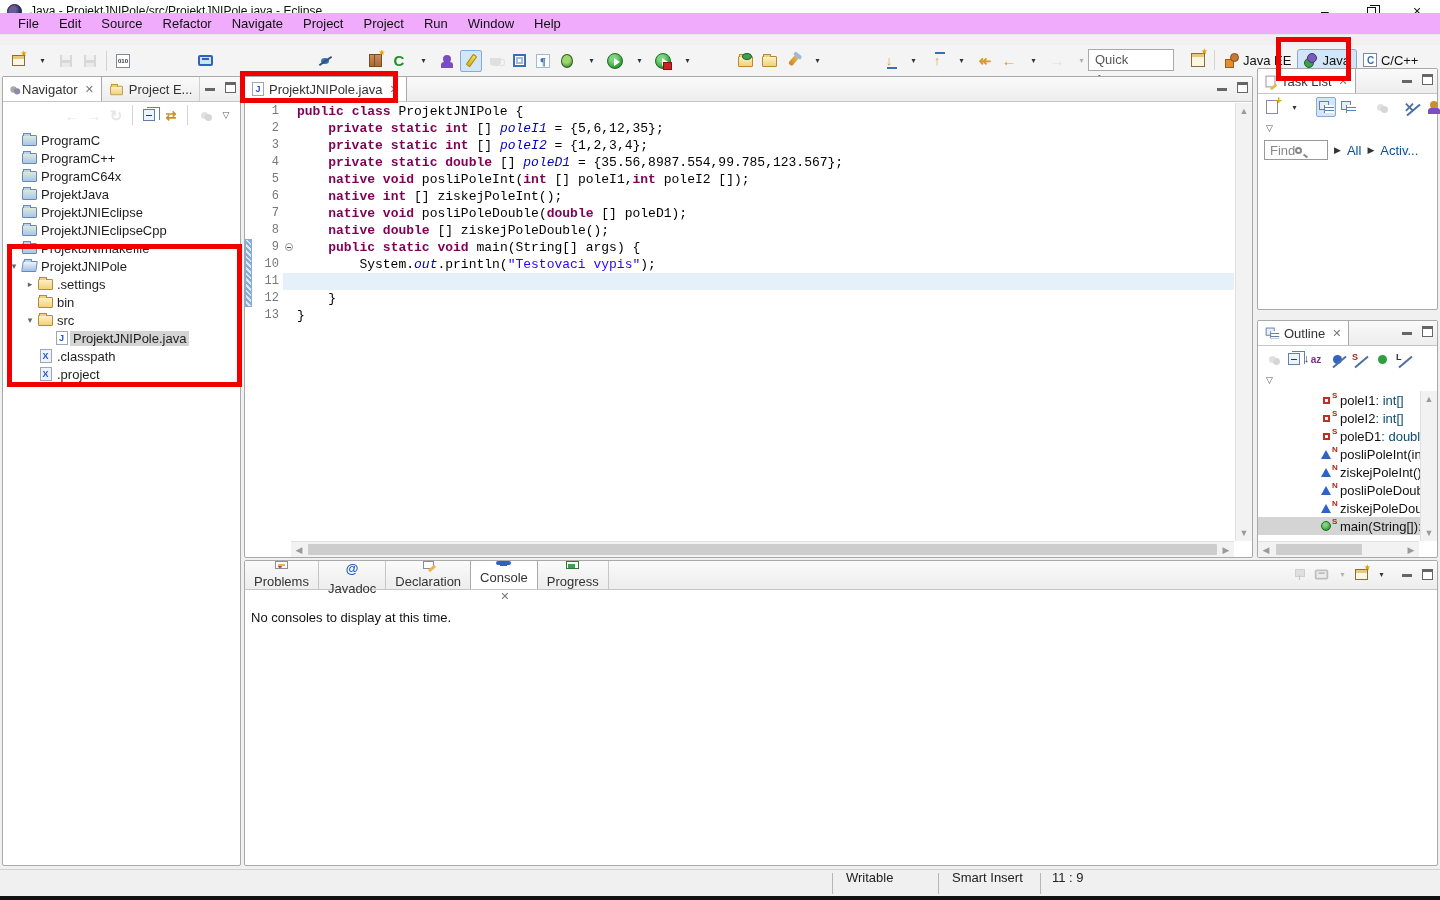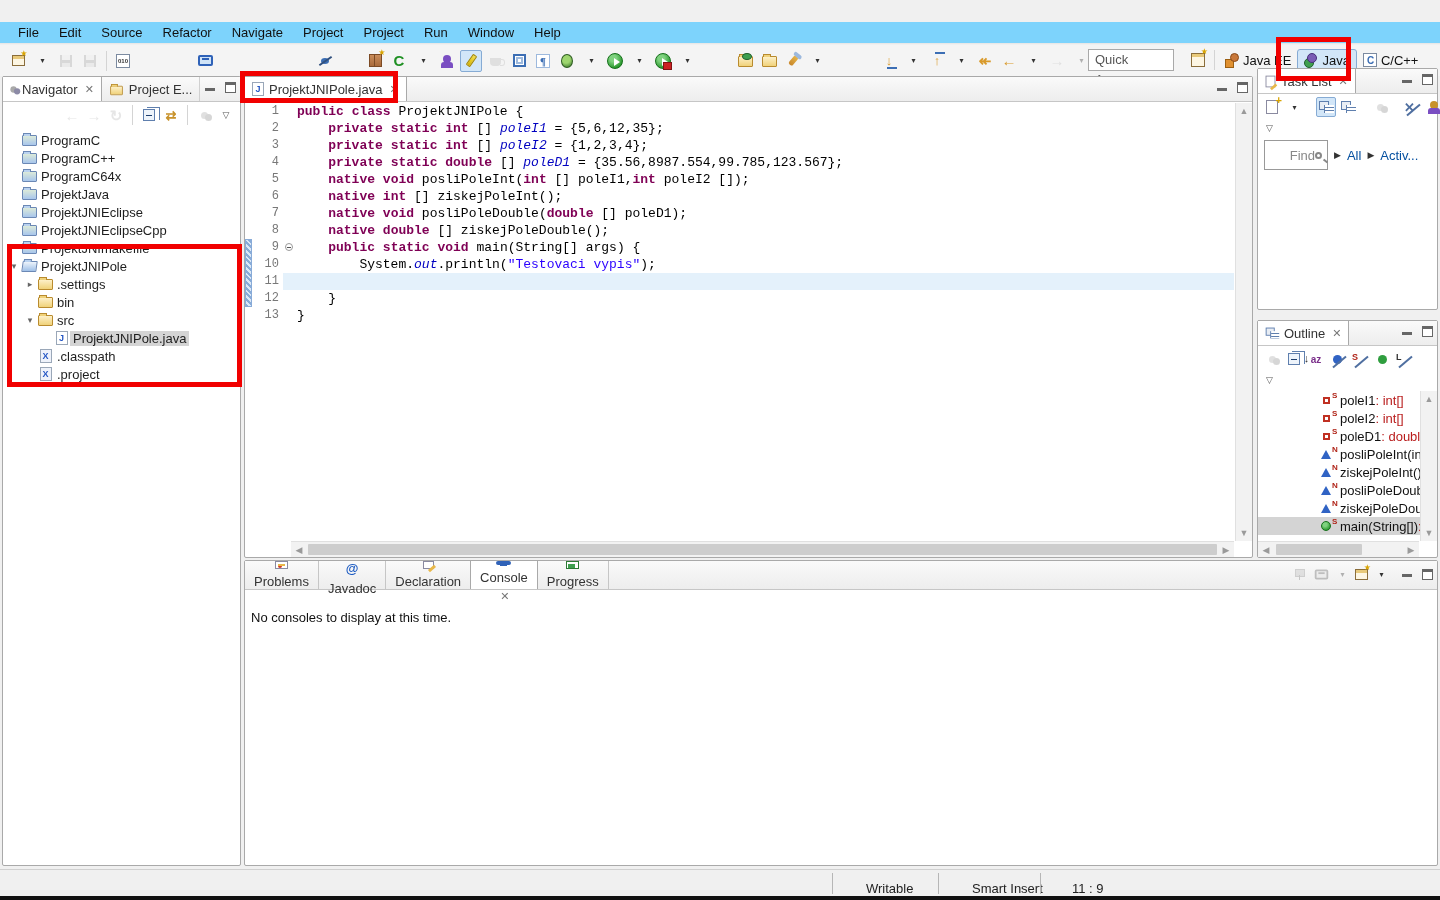--- a/index.html
+++ b/index.html
@@ -10,21 +10,21 @@
   
   .titlebar { position:absolute; left:0; top:0; width:1440px; height:22px; background:#fff; display:flex; align-items:center; }
   .eclipse-logo { width:15px; height:15px; border-radius:50%; background:radial-gradient(circle at 35% 35%, #6c5b95 0 30%, #2c2255 70%); margin:0 8px 0 7px; border:1px solid #1a1440; }
   .title-text { font-size:12px; color:#111; }
   .win-controls { position:absolute; right:0; top:0; height:22px; display:flex; }
   .win-btn { width:46px; height:22px; display:flex; align-items:center; justify-content:center; font-size:14px; color:#111; }
   .ic-restore { width:9px; height:9px; border:1px solid #111; position:relative; background:#fff; }
   .ic-restore::before { content:""; position:absolute; left:2px; top:-3px; width:9px; height:9px; border:1px solid #111; border-left:none; border-bottom:none; }
 
   
-  .menubar { position:absolute; left:0; top:22px; width:1440px; height:22px; background:#7dd3fc; display:flex; align-items:center; padding-left:8px; border-bottom:1px solid #e8e8e8; }
+  .menubar { position:absolute; left:0; top:13px; width:1440px; height:22px; background:#f0abfc; display:flex; align-items:center; padding-left:8px; border-bottom:1px solid #e8e8e8; }
   .menu-item { padding:2px 10px; font-size:13px; color:#111; }
 
   
   .toolbar { position:absolute; left:0; top:45px; width:1440px; height:31px; background:#f4f4f4; display:flex; align-items:center; }
   .tb-group { display:flex; align-items:center; height:24px; }
   .tb-sep { width:1px; height:20px; background:#d4d4d4; margin:0 4px; }
   .tb-btn { min-width:22px; height:22px; display:flex; align-items:center; justify-content:center; border-radius:2px; margin:0 1px; position:relative; }
   .tb-btn.active { background:#d2e6f8; border:1px solid #86abd4; }
   .dd { font-size:8px; color:#333; margin-left:1px; width:9px; text-align:center; }
   .dis { opacity:.35; filter:grayscale(1); }
@@ -137,42 +137,42 @@
   #range-hatch { position:absolute; left:0; width:7px; background:repeating-linear-gradient(45deg,#88abd8 0 2px,#dbe8f6 2px 4px); border:1px solid #88abd8; }
 
   
   .sb-v { position:absolute; right:0; top:26px; bottom:16px; width:17px; background:#f2f2f2; border-left:1px solid #e0e0e0; }
   .sb-h { position:absolute; left:46px; right:18px; bottom:0; height:16px; background:#f2f2f2; border-top:1px solid #e0e0e0; }
   .sb-btn { position:absolute; width:16px; height:16px; color:#9a9a9a; font-size:9px; text-align:center; line-height:16px; }
   .sb-thumb { position:absolute; background:#cdcdcd; border-radius:1px; }
 
   
   .find-row { display:flex; align-items:center; gap:6px; padding:4px 6px; }
-  .find-box { width:64px; height:30px; border:1px solid #999; background:#fff; display:flex; align-items:center; justify-content:flex-end; padding:0 5px; color:#888; }
+  .find-box { width:64px; height:20px; border:1px solid #999; background:#fff; display:flex; align-items:center; justify-content:flex-start; padding:0 5px; color:#888; }
   .mag { width:7px; height:7px; border:2px solid #888; border-radius:50%; position:relative; flex:none; }
   .mag::after { content:""; position:absolute; left:6px; top:6px; width:5px; height:2px; background:#888; transform:rotate(40deg); }
   .tl-link { color:#0550a0; }
   .tri { color:#333; font-size:9px; }
   .note-new { width:12px; height:14px; background:#fff; border:1px solid #8a8aa0; position:relative; }
   .note-new::after { content:"+"; position:absolute; right:-5px; top:-7px; color:#d9a400; font-weight:bold; font-size:11px; }
   .cat-icon { position:relative; width:14px; height:14px; }
   .cat-icon::before { content:""; position:absolute; left:0; top:1px; width:8px; height:7px; background:#e8edf4; border:1px solid #5f7fae; }
   .cat-icon::after { content:""; position:absolute; left:5px; top:5px; width:9px; height:8px; background:repeating-linear-gradient(#fff 0 2px,#5f7fae 2px 3px); border-left:1px solid #5f7fae; }
 
   
   #outline-items { position:absolute; left:0; right:17px; top:70px; bottom:17px; overflow:hidden; }
   .ol-row { height:18px; display:flex; align-items:center; padding-left:62px; white-space:nowrap; font-size:13px; }
   .ol-row.sel { background:#d4d4d4; }
   .ol-ic { width:12px; flex:none; display:flex; justify-content:center; }
   .oi-field { width:7px; height:7px; border:2px solid #c03022; }
   .oi-mdef { width:0; height:0; border-left:5px solid transparent; border-right:5px solid transparent; border-bottom:9px solid #3063c4; }
   .oi-mpub { width:10px; height:10px; border-radius:50%; background:radial-gradient(circle at 38% 32%, #7fd27f 0 25%, #1f9023 85%); border:1px solid #15701a; }
   .ol-mod { font-size:8px; color:#b02418; font-weight:bold; position:relative; top:-5px; width:8px; flex:none; }
   .ol-name { color:#111; }
-  .ol-type { color:#b91c1c; }
+  .ol-type { color:#0c4a6e; }
   .az { font-size:10px; font-weight:bold; color:#7a2f8a; position:relative; }
   .az::after { content:"↓"; position:absolute; left:-7px; top:-2px; color:#333; font-size:11px; }
   .gdot { width:9px; height:9px; border-radius:50%; background:#2f9e3f; }
 
   
   .ctab { display:flex; align-items:center; gap:5px; padding:0 9px; font-size:13px; color:#333; border-right:1px solid #c6c6c6;flex-direction:column; }
   .ctab.sel { background:#fff; border:1px solid #a9a9a9; border-bottom:none; margin:-1px 0 0 -1px; }
   .ci-problems { width:13px; height:13px; border:1px solid #8a8aa0; background:#fff; position:relative; }
   .ci-problems::before { content:""; position:absolute; left:2px; top:2px; width:4px; height:4px; border-radius:50%; background:#d03a2a; }
   .ci-problems::after { content:""; position:absolute; left:2px; bottom:2px; width:7px; height:2px; background:#e8b84a; }
@@ -181,31 +181,42 @@
   .ci-decl::after { content:""; position:absolute; right:-3px; bottom:-2px; width:8px; height:3px; background:#e8b84a; transform:rotate(-40deg); }
   .ci-progress { width:13px; height:10px; border:1px solid #2d7a34; background:#fff; position:relative; }
   .ci-progress::after { content:""; position:absolute; left:1px; top:2px; width:7px; height:4px; background:#3f9f4f; }
   .pin { width:12px; height:12px; position:relative; }
   .pin::before { content:""; position:absolute; left:1px; top:1px; width:8px; height:6px; background:#c8b8a0; border:1px solid #9a8a70; }
   .pin::after { content:""; position:absolute; left:5px; top:7px; width:1px; height:5px; background:#777; }
 
   
   .statusbar { position:absolute; left:0; top:869px; width:1440px; height:27px; background:#f0f0f0; border-top:1px solid #d0d0d0; font-size:13px; color:#222; }
   .sb-sep { position:absolute; top:3px; width:1px; height:21px; background:#b6b6b6; }
-  .sb-field { position:absolute; top:11px;margin-left:20px; }
+  .sb-field { position:absolute; top:0; }
   .bottom-strip { position:absolute; left:0; top:896px; width:1440px; height:4px; background:#111; }
 
   
   .redbox { position:absolute; border:5px solid #f10000; z-index:99; pointer-events:none; }
 </style>
 </head>
 <body>
 
 <div id="app">
 
+  <div class="titlebar">
+    <span class="eclipse-logo"></span>
+    <span class="title-text">Java - ProjektJNIPole/src/ProjektJNIPole.java - Eclipse</span>
+    <div class="win-controls">
+      <div class="win-btn">–</div>
+      <div class="win-btn">
+          <span class="ic-restore"></span>
+        </div>
+      <div class="win-btn">×</div>
+    </div>
+  </div>
 
   <div class="menubar" id="menubar">
       <span class="menu-item">File</span>
       <span class="menu-item">Edit</span>
       <span class="menu-item">Source</span>
       <span class="menu-item">Refactor</span>
       <span class="menu-item">Navigate</span>
       <span class="menu-item">Project</span>
       <span class="menu-item">Project</span>
       <span class="menu-item">Run</span>

